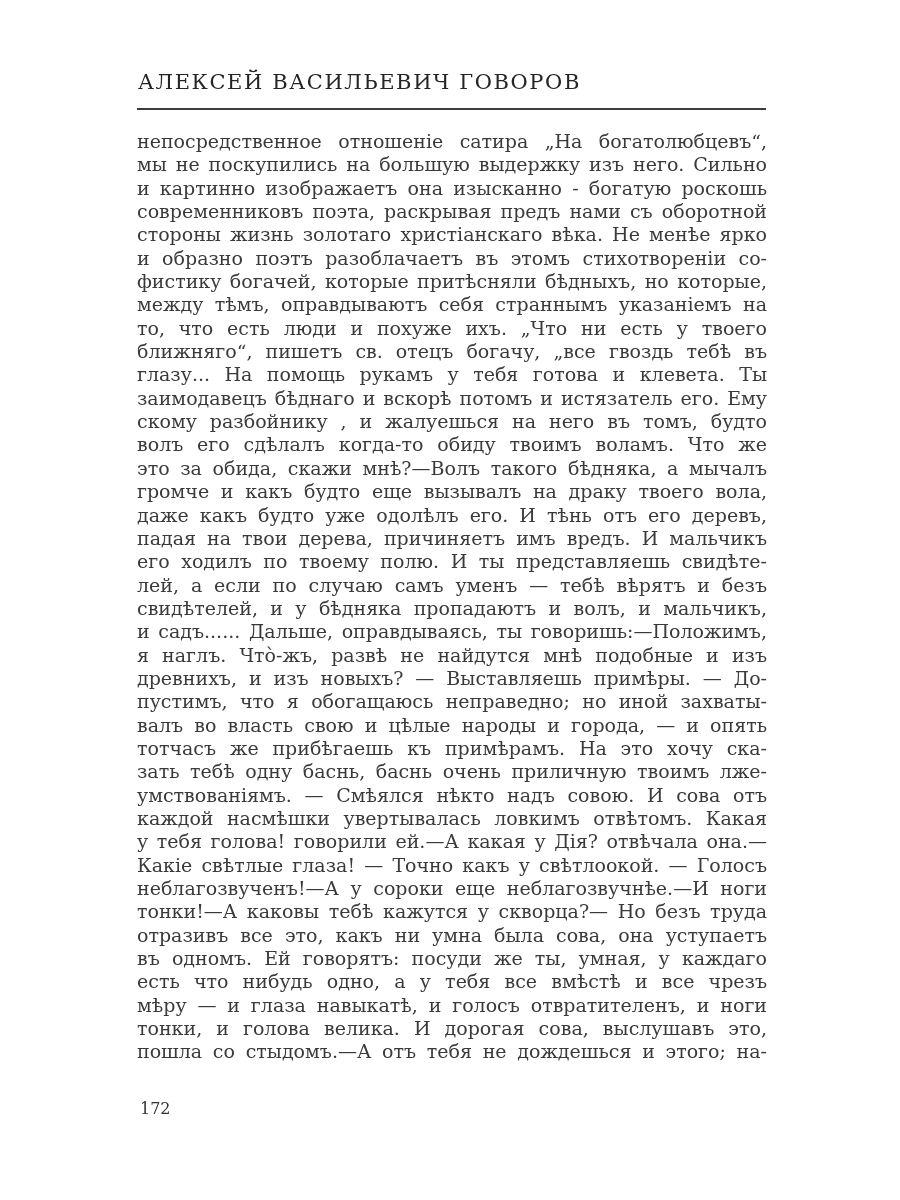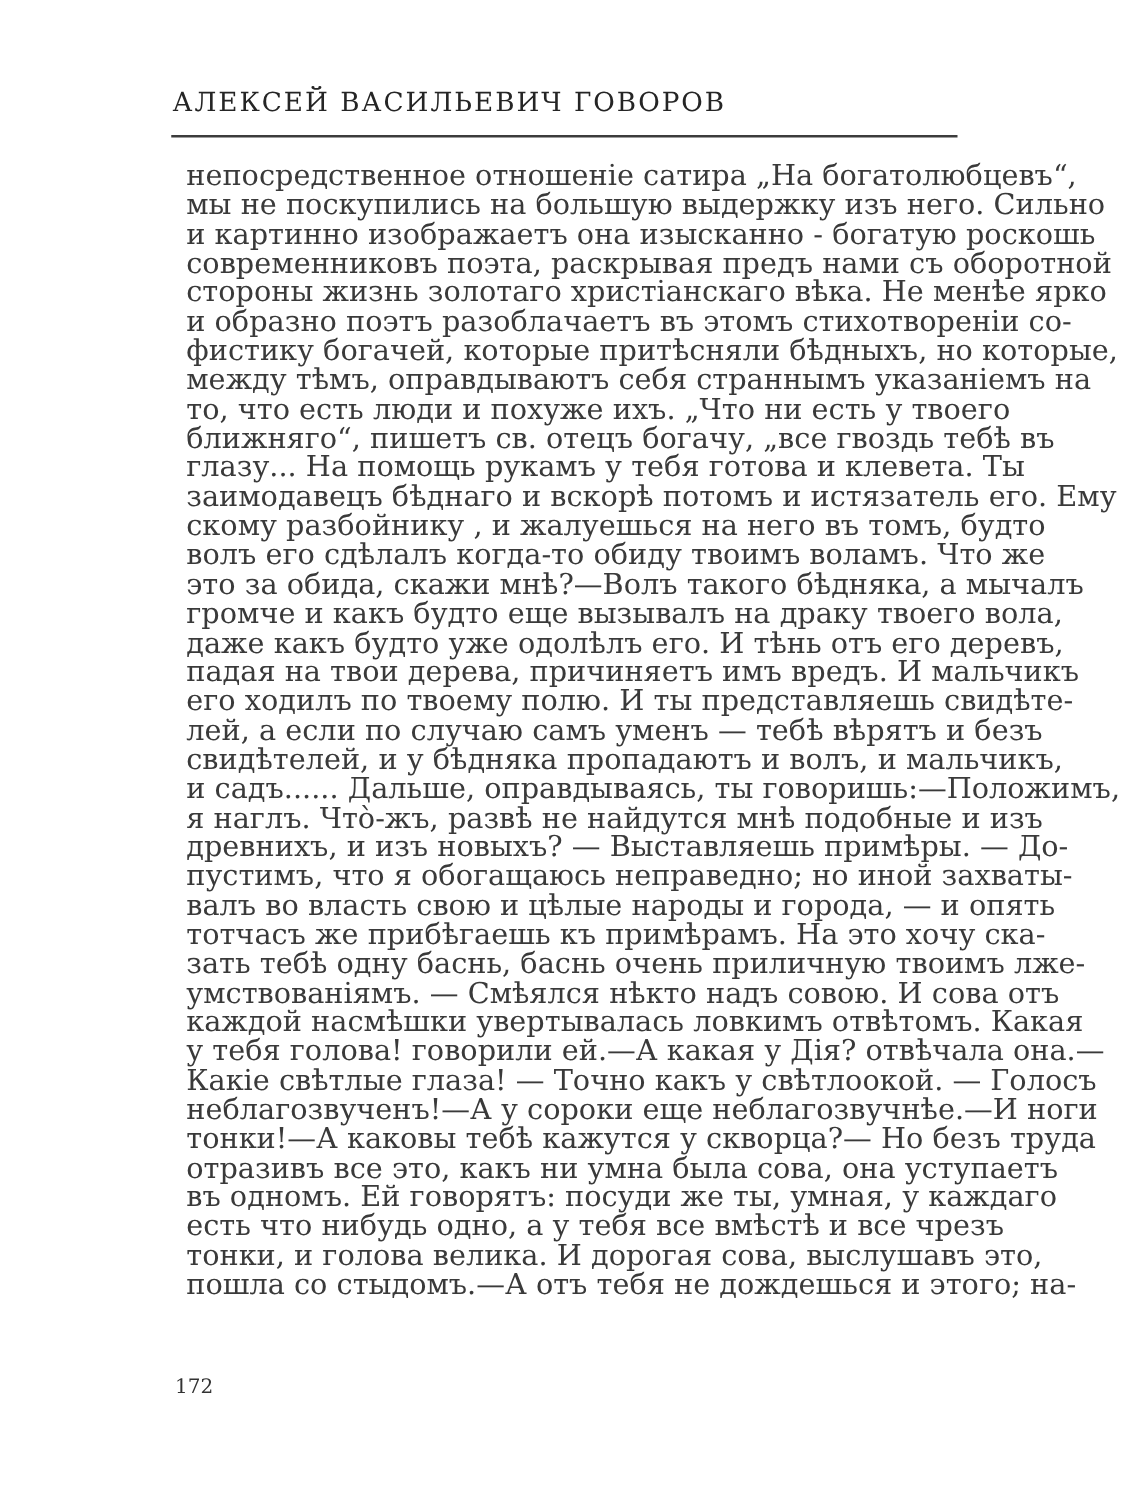--- a/index.html
+++ b/index.html
@@ -32,23 +32,22 @@
     top: 108px;
     width: 629px;
     height: 2px;
     background: #3c3c3c;
   }
   .body-text {
     position: absolute;
     left: 137px;
     top: 130px;
     width: 630px;
-    font-size: 23px;
+    font-size: 19px;
     color: #3a3a3a;
-    margin-left: 12px;
   }
   .text-line {
     text-align: justify;
     text-align-last: justify;
     line-height: 23.35px;
     height: 23.35px;
     white-space: nowrap;
     overflow: visible;
   }
   .page-number {
@@ -96,17 +95,18 @@
       <div class="text-line">зать тебѣ одну баснь, баснь очень приличную твоимъ лже-</div>
       <div class="text-line">умствованіямъ. — Смѣялся нѣкто надъ совою. И сова отъ</div>
       <div class="text-line">каждой насмѣшки увертывалась ловкимъ отвѣтомъ. Какая</div>
       <div class="text-line">у тебя голова! говорили ей.—А какая у Дія? отвѣчала она.—</div>
       <div class="text-line">Какіе свѣтлые глаза! — Точно какъ у свѣтлоокой. — Голосъ</div>
       <div class="text-line">неблагозвученъ!—А у сороки еще неблагозвучнѣе.—И ноги</div>
       <div class="text-line">тонки!—А каковы тебѣ кажутся у скворца?— Но безъ труда</div>
       <div class="text-line">отразивъ все это, какъ ни умна была сова, она уступаетъ</div>
       <div class="text-line">въ одномъ. Ей говорятъ: посуди же ты, умная, у каждаго</div>
       <div class="text-line">есть что нибудь одно, а у тебя все вмѣстѣ и все чрезъ</div>
+      <div class="text-line">мѣру — и глаза навыкатѣ, и голосъ отвратителенъ, и ноги</div>
       <div class="text-line">тонки, и голова велика. И дорогая сова, выслушавъ это,</div>
       <div class="text-line">пошла со стыдомъ.—А отъ тебя не дождешься и этого; на-</div>
     </div>
   <div class="page-number">172</div>
 </div>
 
 </body></html>

